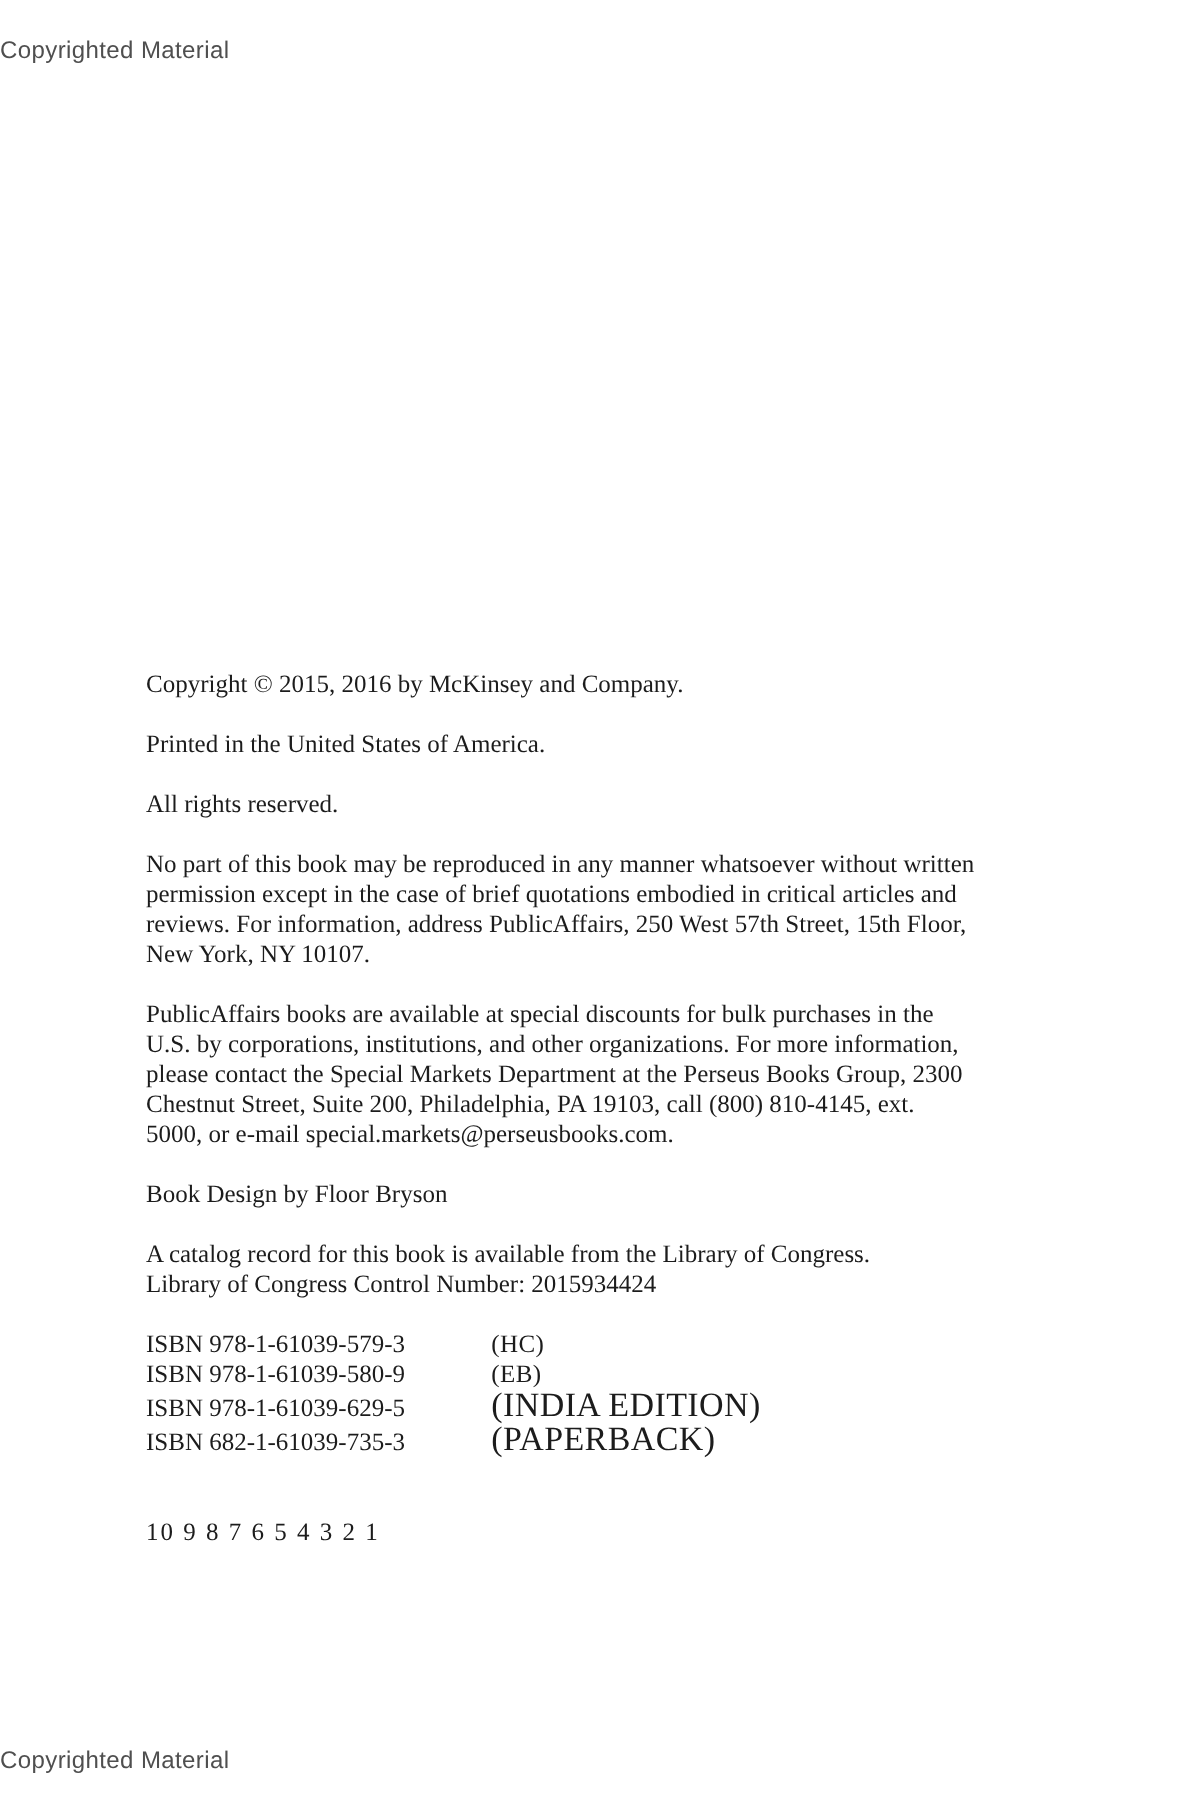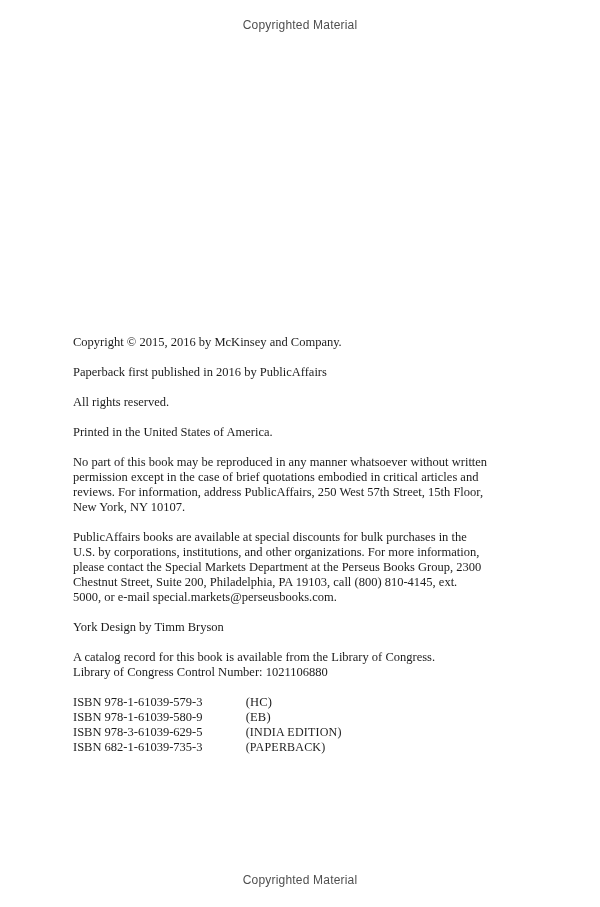--- a/index.html
+++ b/index.html
@@ -9,21 +9,21 @@
     background: #ffffff;
     position: relative;
     font-family: "Liberation Serif", serif;
     color: #1c1c1c;
     overflow: hidden;
   }
   .watermark {
     position: absolute;
     left: 0;
     width: 100%;
-    text-align: center;
+    text-align: left;
     font-family: "Liberation Sans", sans-serif;
     font-size: 12px;
     letter-spacing: 0.2px;
     color: #4f4f4f;
   }
   .watermark-top { top: 18px; }
   .watermark-bottom { top: 873px; }
   .page-body {
     position: absolute;
     left: 73px;
@@ -33,73 +33,73 @@
     line-height: 15px;
     margin-top: 44px;
   }
   .page-body p {
     margin: 0 0 15px 0;
     white-space: pre-line;
   }
   .isbn-block { margin: 0 0 15px 0; }
   .isbn-line { line-height: 15px; }
   .isbn-format { letter-spacing: 0.2px; padding-left: 40px; }
-  .isbn-format.sc { font-size: 12px; }
+  .isbn-format.sc { font-size: 17px; }
   .print-line {
     margin-top: 30px !important;
     letter-spacing: 1px;
   }
 </style>
 </head>
 <body>
 
 <div class="watermark watermark-top">Copyrighted Material</div>
 
 <div class="page-body">
 
   <p>Copyright © 2015, 2016 by McKinsey and Company.</p>
 
 
-  <p>Paperback first published in 2016 by PublicAffairs</p>
+
+  <p>Printed in the United States of America.</p>
 
   <p>All rights reserved.</p>
-
-  <p>Printed in the United States of America.</p>
 
   <p>No part of this book may be reproduced in any manner whatsoever without written
 permission except in the case of brief quotations embodied in critical articles and
 reviews. For information, address PublicAffairs, 250 West 57th Street, 15th Floor,
 New York, NY 10107.</p>
 
   <p>PublicAffairs books are available at special discounts for bulk purchases in the
 U.S. by corporations, institutions, and other organizations. For more information,
 please contact the Special Markets Department at the Perseus Books Group, 2300
 Chestnut Street, Suite 200, Philadelphia, PA 19103, call (800) 810-4145, ext.
 5000, or e-mail special.markets@perseusbooks.com.</p>
 
-  <p>York Design by Timm Bryson</p>
+  <p>Book Design by Floor Bryson</p>
 
   <p>A catalog record for this book is available from the Library of Congress.
-Library of Congress Control Number: 1021106880</p>
+Library of Congress Control Number: 2015934424</p>
 
   <div class="isbn-block">
     <div class="isbn-line">
       <span>ISBN 978-1-61039-579-3</span>
       <span class="isbn-format">(HC)</span>
     </div>
     <div class="isbn-line">
       <span>ISBN 978-1-61039-580-9</span>
       <span class="isbn-format">(EB)</span>
     </div>
     <div class="isbn-line">
-      <span>ISBN 978-3-61039-629-5</span>
+      <span>ISBN 978-1-61039-629-5</span>
       <span class="isbn-format sc">(INDIA EDITION)</span>
     </div>
     <div class="isbn-line">
       <span>ISBN 682-1-61039-735-3</span>
       <span class="isbn-format sc">(PAPERBACK)</span>
     </div>
   </div>
 
+  <p class="print-line">10 9 8 7 6 5 4 3 2 1</p>
 
 </div>
 
 <div class="watermark watermark-bottom">Copyrighted Material</div>
 
 </body></html>

